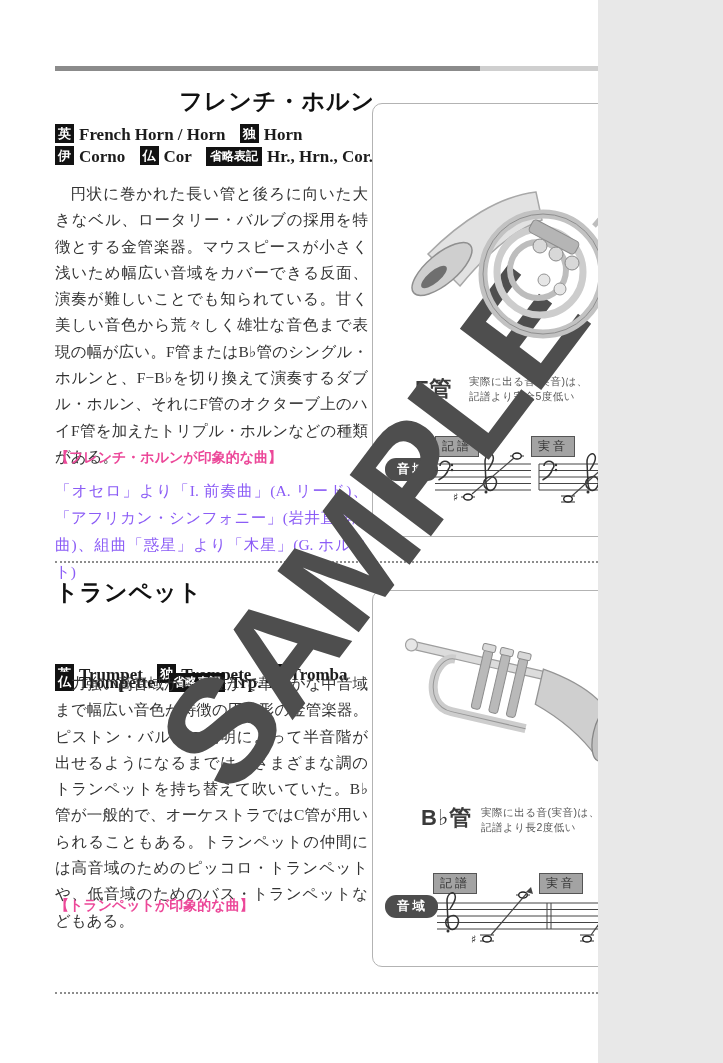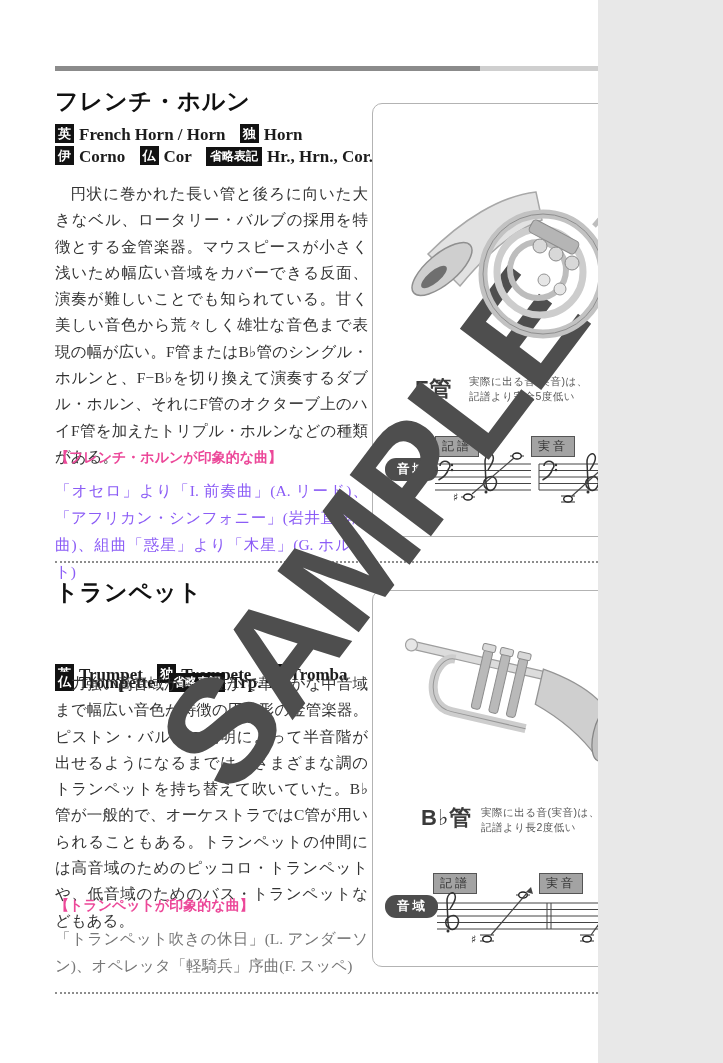--- a/index.html
+++ b/index.html
@@ -55,21 +55,21 @@
           letter-spacing:-3px;white-space:nowrap;z-index:30;pointer-events:none;}
 </style>
 </head>
 <body>
 
 <div class="page">
 
   <div class="pageno">135</div>
   <div class="header-rule"></div>
 
-  <div class="sec-title" style="top:86px;">フレンチ・ホルン</div>
+  <div class="sec-title" style="top:86px;text-align:right;">フレンチ・ホルン</div>
 
   <div class="langline" style="top:124px;">
     <span class="badge">英</span><span>French Horn / Horn</span><span class="lang-gap"></span>
     <span class="badge">独</span><span>Horn</span>
   </div>
   <div class="langline" style="top:146px;">
     <span class="badge">伊</span><span>Corno</span><span class="lang-gap"></span>
     <span class="badge">仏</span><span>Cor</span><span class="lang-gap"></span>
     <span class="badge wide">省略表記</span><span>Hr., Hrn., Cor.</span>
   </div>
@@ -89,21 +89,20 @@
     <span class="badge">伊</span><span>Tromba</span>
   </div>
   <div class="langline" style="top:672px;">
     <span class="badge">仏</span><span>Trompette</span><span class="lang-gap"></span>
     <span class="badge wide">省略表記</span><span>Trp. Tp.</span>
   </div>
 
   <div class="body-text" style="top:671px;">力強い高音域から、豊かで華やかな中音域まで幅広い音色が特徴の円筒形の金管楽器。ピストン・バルブの発明によって半音階が出せるようになるまでは、さまざまな調のトランペットを持ち替えて吹いていた。B♭管が一般的で、オーケストラではC管が用いられることもある。トランペットの仲間には高音域のためのピッコロ・トランペットや、低音域のためのバス・トランペットなどもある。</div>
 
   <div class="pieces-title" style="top:897px;">【トランペットが印象的な曲】</div>
-  <div class="pieces-text light" style="top:925px;">「トランペット吹きの休日」(L. アンダーソン)、オペレッタ「軽騎兵」序曲(F. スッペ)</div>
 
   <div class="dotted" style="top:992px;"></div>
 
   <div class="figbox" style="top:103px;height:432px;">
     <svg class="instrument" style="left:15px;top:30px;" width="250" height="212" viewBox="0 0 250 212">
 
       <path d="M148,58 C112,62 74,86 40,120 L72,152 C100,118 126,96 154,86 Z" fill="#e2e2e2" stroke="#a8a8a8" stroke-width="1.5"></path>
       <ellipse cx="54" cy="135" rx="37" ry="15" transform="rotate(-40 54 135)" fill="#cfcfcf" stroke="#8f8f8f" stroke-width="1.5"></ellipse>
       <ellipse cx="46" cy="143" rx="16" ry="6" transform="rotate(-40 46 143)" fill="#6f6f6f"></ellipse>
 

